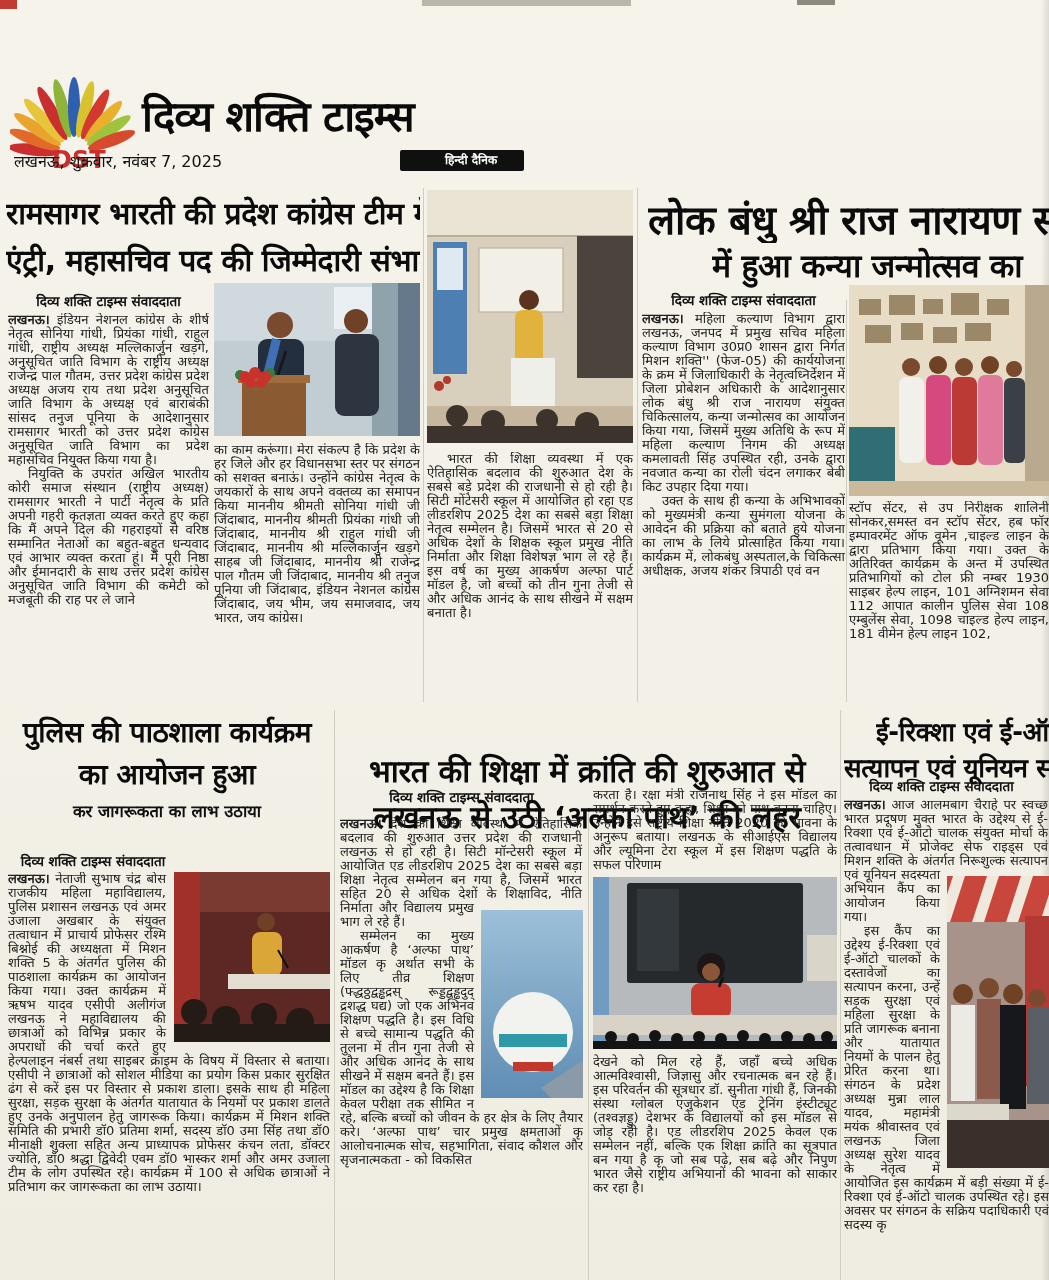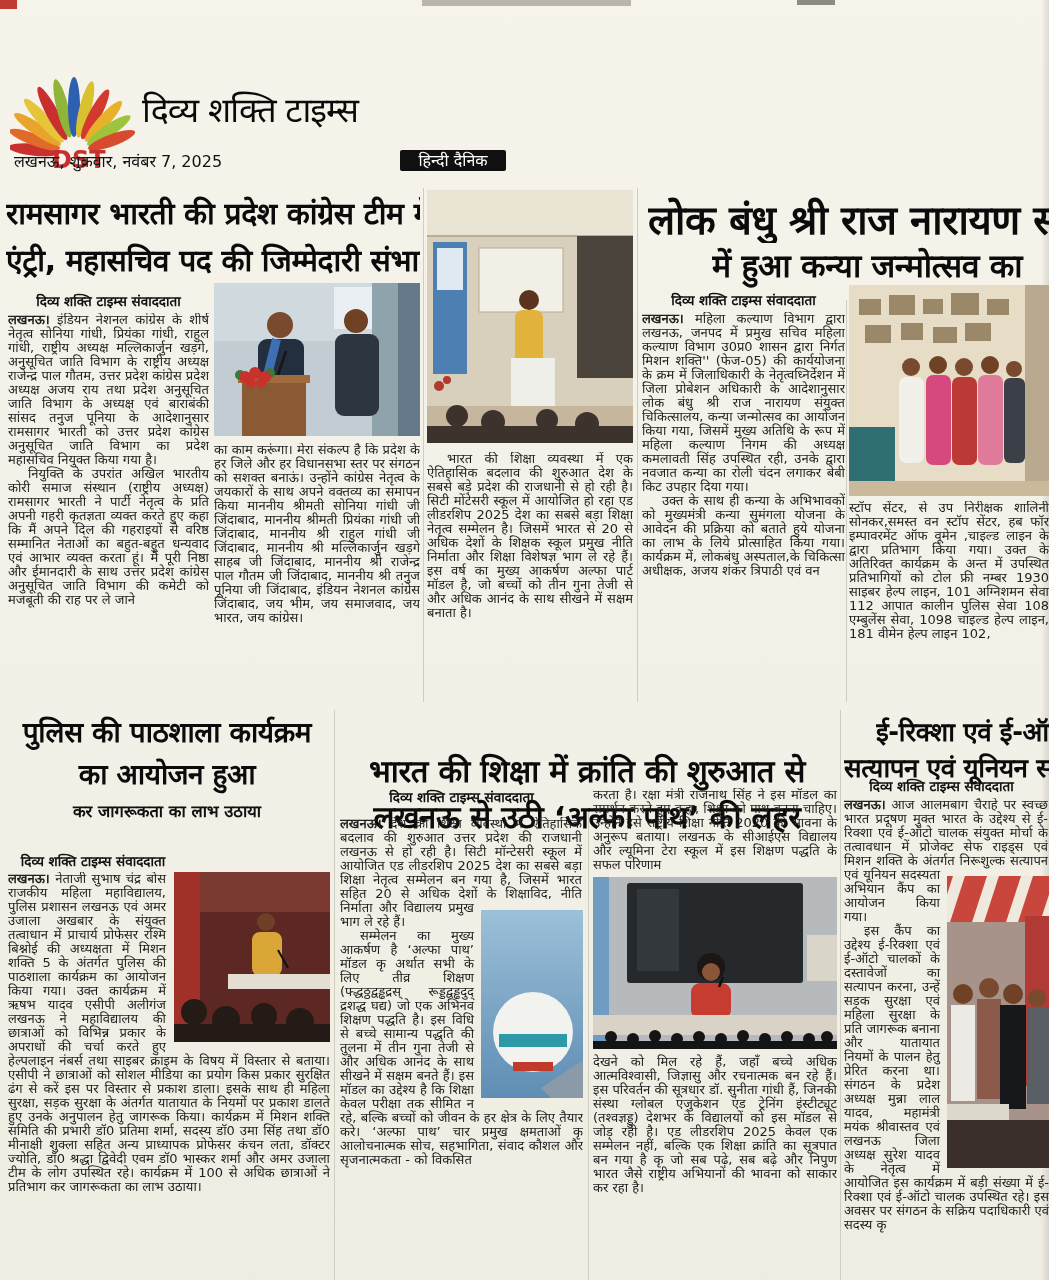--- a/index.html
+++ b/index.html
@@ -5,24 +5,24 @@
   html,body{margin:0;padding:0;}
   body{width:1049px;height:1280px;position:relative;overflow:hidden;
        background:#eceadf;font-family:"DejaVu Sans","Liberation Sans",sans-serif;}
   .page{position:absolute;left:0;top:0;width:1049px;height:1280px;
         background:linear-gradient(180deg,#f6f3ea 0%,#f3f0e7 55%,#efece2 100%);}
   .abs{position:absolute;}
   .vl{position:absolute;width:1px;background:#cfccc0;}
   .rule{position:absolute;left:0;width:1049px;height:3px;background:#15151
 
 5;}
-  .title{font-size:34px;font-weight:400;color:#0a0a0a;white-space:nowrap;letter-spacing:-1px;}
+  .title{font-size:42px;font-weight:700;color:#0a0a0a;white-space:nowrap;letter-spacing:-1px;}
   .dateline{font-size:16px;font-weight:400;color:#111;white-space:nowrap;}
-  .badge{background:#101010;color:#fff;font-size:16px;font-weight:400;
-         text-align:center;line-height:21px;border-radius:2px;}
+  .badge{background:#101010;color:#fff;font-size:12px;font-weight:700;
+         text-align:center;line-height:21px;border-radius:2px;padding-left:18px;}
   .hl{font-weight:800;color:#0b0b0b;letter-spacing:-0.4px;white-space:nowrap;overflow:hidden;}
   .hl-c{text-align:center;}
   .byline{font-weight:700;font-size:13.5px;color:#101010;text-align:center;white-space:nowrap;overflow:hidden;}
   .bt{font-size:13px;line-height:14px;text-align:justify;color:#1e1e1e;overflow:hidden;}
   .bt p{margin:0;}
   .bt p.ind{text-indent:20px;}
   .lead{font-weight:700;}
   .sp{float:right;width:1px;}
   .fimg{float:right;clear:right;}
   .photo{background:#ddd;overflow:hidden;}

